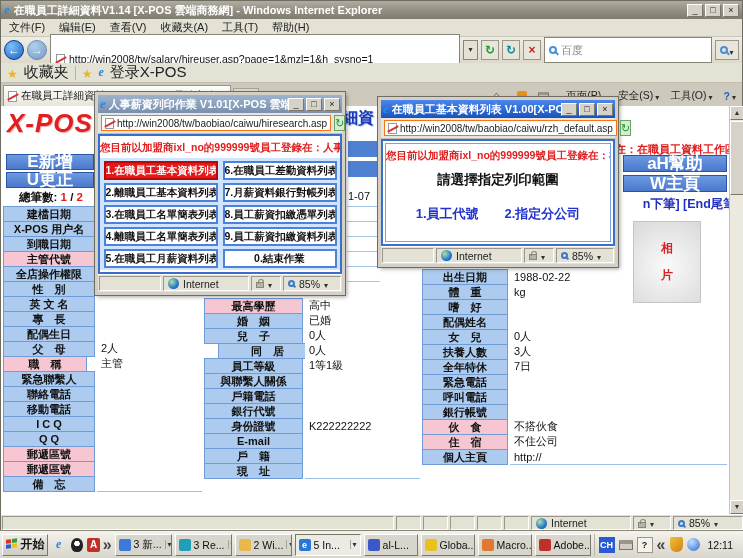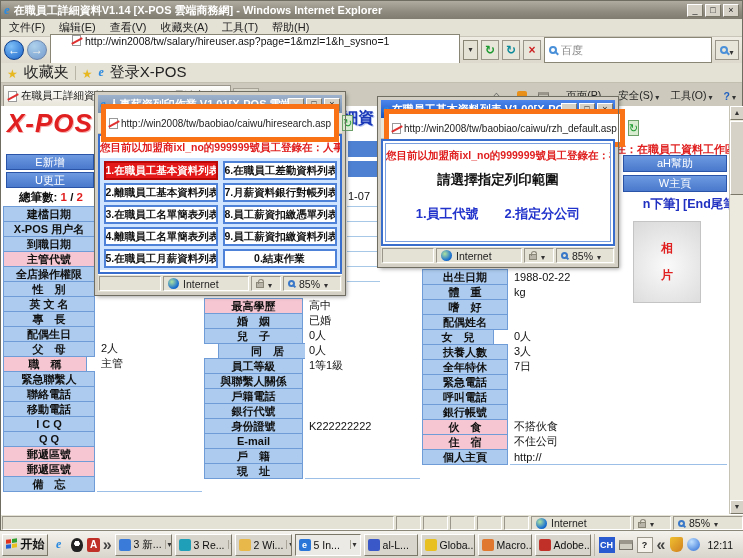--- a/index.html
+++ b/index.html
@@ -16,21 +16,21 @@
   .g-min::before{content:"_";} .g-max::before{content:"□";} .g-close::before{content:"×";}
   .ie-mini { color:#2a8ae0; font-weight:bold; font-style:italic; font-size:13px; font-family:"Liberation Serif",serif; }
 
   #menubar { position:absolute; left:0; top:18px; width:100%; height:18px; background:#e4e1d5; border-bottom:1px solid #c9c5b8; display:flex; align-items:center; gap:14px; padding:0 8px; }
   #menubar span { font-size:11px; color:#222; }
 
   #addrbar { position:absolute; left:0; top:36px; width:100%; height:26px; background:linear-gradient(180deg,#efede4,#ddd9cc); display:flex; align-items:center; padding:0 3px; gap:3px; }
   .nav-circle { width:20px; height:20px; border-radius:50%; border:1px solid #0c3c88; color:#fff; font-size:12px; font-weight:bold; text-align:center; line-height:18px; background:radial-gradient(circle at 35% 30%,#7ec0f8,#1a62c8); }
   .nav-circle.dim { opacity:.55; }
   .g-left::before{content:"←";} .g-right::before{content:"→";}
-  #urlbox { flex:1; height:32px; background:#fff; border:1px solid #8a8676; display:flex; align-items:flex-start; padding:0 21px; gap:4px; }
+  #urlbox { flex:1; height:32px; background:#fff; border:1px solid #8a8676; display:flex; align-items:flex-end; padding:0 5px; gap:4px; }
   #urlbox .url { font-size:10.5px; color:#111; white-space:nowrap; overflow:hidden; }
   .mini-page { width:9px; height:11px; background:#fff; border:1px solid #999; position:relative; flex:none; }
   .mini-page::after { content:""; position:absolute; left:-2px; top:4px; width:12px; height:2px; background:#e03030; transform:rotate(-28deg); }
   .addr-drop { width:15px; height:20px; background:#e4e1d5; border:1px solid #8a8676; font-size:8px; text-align:center; line-height:18px; }
   .sq-btn { width:18px; height:20px; background:#e8e5da; border:1px solid #9a968a; font-size:12px; font-weight:bold; text-align:center; line-height:18px; }
   .g-refresh-green::before{content:"↻"; color:#1d9a30;}
   .g-refresh-teal::before{content:"↻"; color:#0a8a9a;}
   .g-stop::before{content:"×"; color:#cc2020;}
   #searchbox { width:168px; height:20px; background:#fff; border:1px solid #8a8676; display:flex; align-items:center; gap:4px; padding:12px 4px; }
   #searchbox .stext { font-size:11px; color:#888; }
@@ -54,21 +54,21 @@
   .g-house::before{content:"⌂"; font-size:13px; color:#555;}
   .feed-ic { width:10px; height:10px; background:#e8901a; border-radius:2px; position:relative; }
   .feed-ic::after { content:""; position:absolute; left:2px; bottom:2px; width:3px; height:3px; background:#fff; border-radius:50%; }
   .print-ic { width:11px; height:8px; background:#c8c5ba; border:1px solid #77736a; border-top:3px solid #9a968c; }
   .g-q::before{content:"?"; font-weight:bold; color:#2060c0; }
 
   #content { position:absolute; left:0; top:105px; width:743px; height:408px; background:#fff; overflow:hidden; }
 
   
   #logo { position:absolute; left:6px; top:2px; width:92px; height:36px; color:#e02020; font-weight:bold; font-style:italic; font-size:26px; letter-spacing:1px; text-shadow:1px 1px 0 #f8b0b0; }
-  .blue-btn { position:absolute; background:linear-gradient(180deg,#6d9ae0,#4a78cc); color:#fff; font-size:11px; font-weight:normal; text-align:center; line-height:14px; border:1px solid #2a54a8; }
+  .blue-btn { position:absolute; background:linear-gradient(180deg,#6d9ae0,#4a78cc); color:#fff; font-size:17px; font-weight:bold; text-align:center; line-height:14px; border:1px solid #2a54a8; }
   #total-line { position:absolute; left:2px; top:84px; width:96px; height:14px; font-size:11.5px; font-weight:bold; color:#111; text-align:center; }
   #total-line .red { color:#e02020; }
 
   .cell-label { position:absolute; background:#accbee; border:1px solid #6f9bd6; font-size:11px; font-weight:bold; color:#111; display:flex; align-items:center; justify-content:center; white-space:nowrap; overflow:hidden; }
   .cell-label.pink { background:#f6c6d2; }
   .cell-value { position:absolute; background:#fff; border-bottom:1px solid #9cbfe8; font-size:11px; color:#111; display:flex; align-items:center; padding-left:4px; white-space:nowrap; overflow:hidden; }
 
   #notice-main { position:absolute; right:8px; top:36px; font-size:11px; font-weight:bold; color:#e02020; white-space:nowrap; }
   #nav-frag { position:absolute; right:4px; top:90px; font-size:12.5px; font-weight:bold; color:#2030c0; white-space:nowrap; }
   #title-frag { position:absolute; left:341px; top:2px; font-size:16px; font-weight:bold; color:#1a38b8; text-shadow:1px 1px 0 #b8c8f0; }
@@ -93,21 +93,21 @@
   .mini-mag-blue::after { content:""; position:absolute; width:4px; height:2px; background:#3a78c8; transform:rotate(45deg); right:-3px; bottom:-2px; }
   #statusbar-main { position:absolute; left:0; top:513px; width:743px; height:17px; }
 
   
   .popup { position:absolute; background:#e4e1d5; border:3px solid #d4d0c6; outline:1px solid #6f6c62; box-shadow:2px 2px 4px rgba(0,0,0,.35); }
   .popup .ptitle { height:18px; display:flex; align-items:center; padding:0 2px; }
   .popup .ptitle .title { color:#fff; font-size:11px; font-weight:bold; white-space:nowrap; overflow:hidden; flex:1; margin-left:3px; }
   .ptitle.inactive { background:linear-gradient(180deg,#9db2cc,#7890b0); }
   .ptitle.active { background:linear-gradient(180deg,#4c86ec,#1553c0); }
   .paddr { height:21px; background:#e8e5da; border-bottom:1px solid #c2beb0; display:flex; align-items:center; gap:3px; padding:0 3px; }
-  .paddr .field { flex:1; height:16px; background:#fff; border:5px solid #f97316; display:flex; align-items:center; gap:3px; padding:14px 3px; }
+  .paddr .field { flex:1; height:16px; background:#fff; border:1px solid #f97316; display:flex; align-items:center; gap:3px; padding:0 3px; }
   .paddr .url { font-size:10px; color:#222; white-space:nowrap; overflow:hidden; }
   .paddr .go { width:18px; height:16px; background:#d8ecd0; border:1px solid #6ba068; text-align:center; line-height:14px; font-size:11px; }
   .pnotice { color:#e02020; font-size:10.5px; font-weight:bold; text-align:center; white-space:nowrap; overflow:hidden; }
 
   #popup1 { left:95px; top:92px; width:250px; height:203px; z-index:30; }
   #pp1-content { height:140px; background:#fff; border:2px solid #3a6ecc; }
   #pp1-content .pnotice { height:22px; line-height:22px; }
   #pp1-grid { height:112px; background:#cfe4ff; display:grid; grid-template-columns:114px 114px; gap:3px 5px; justify-content:center; align-content:center; }
   .pp-btn { height:19px; background:#fff; border:2px solid #4e82d8; font-size:10.5px; font-weight:bold; color:#111; text-align:center; line-height:15px; white-space:nowrap; overflow:hidden; }
   .pp-btn.active { background:#e41818; border-color:#b80808; color:#fff; }
@@ -306,21 +306,21 @@
           <div class="cell-label" style="left: 203px; top: 357px; width: 99px; height: 16px;">現　址</div>
           <div class="cell-value" style="left: 304px; top: 357px; width: 115px; height: 16px;"></div>
           <div class="cell-label" style="left: 421px; top: 163px; width: 86px; height: 16px;">出生日期</div>
           <div class="cell-value" style="left: 509px; top: 163px; width: 217px; height: 16px;">1988-02-22</div>
           <div class="cell-label" style="left: 421px; top: 178px; width: 86px; height: 16px;">體　重</div>
           <div class="cell-value" style="left: 509px; top: 178px; width: 217px; height: 16px;">kg</div>
           <div class="cell-label" style="left: 421px; top: 193px; width: 86px; height: 16px;">嗜　好</div>
           <div class="cell-value" style="left: 509px; top: 193px; width: 217px; height: 16px;"></div>
           <div class="cell-label" style="left: 421px; top: 208px; width: 86px; height: 16px;">配偶姓名</div>
           <div class="cell-value" style="left: 509px; top: 208px; width: 217px; height: 16px;"></div>
-          <div class="cell-label" style="left: 421px; top: 223px; width: 72px; height: 16px;">女　兒</div>
+          <div class="cell-label" style="left: 421px; top: 223px; width: 86px; height: 16px;">女　兒</div>
           <div class="cell-value" style="left: 509px; top: 223px; width: 217px; height: 16px;">0人</div>
           <div class="cell-label" style="left: 421px; top: 238px; width: 86px; height: 16px;">扶養人數</div>
           <div class="cell-value" style="left: 509px; top: 238px; width: 217px; height: 16px;">3人</div>
           <div class="cell-label" style="left: 421px; top: 253px; width: 86px; height: 16px;">全年特休</div>
           <div class="cell-value" style="left: 509px; top: 253px; width: 217px; height: 16px;">7日</div>
           <div class="cell-label" style="left: 421px; top: 268px; width: 86px; height: 16px;">緊急電話</div>
           <div class="cell-value" style="left: 509px; top: 268px; width: 217px; height: 16px;"></div>
           <div class="cell-label" style="left: 421px; top: 283px; width: 86px; height: 16px;">呼叫電話</div>
           <div class="cell-value" style="left: 509px; top: 283px; width: 217px; height: 16px;"></div>
           <div class="cell-label" style="left: 421px; top: 298px; width: 86px; height: 16px;">銀行帳號</div>

